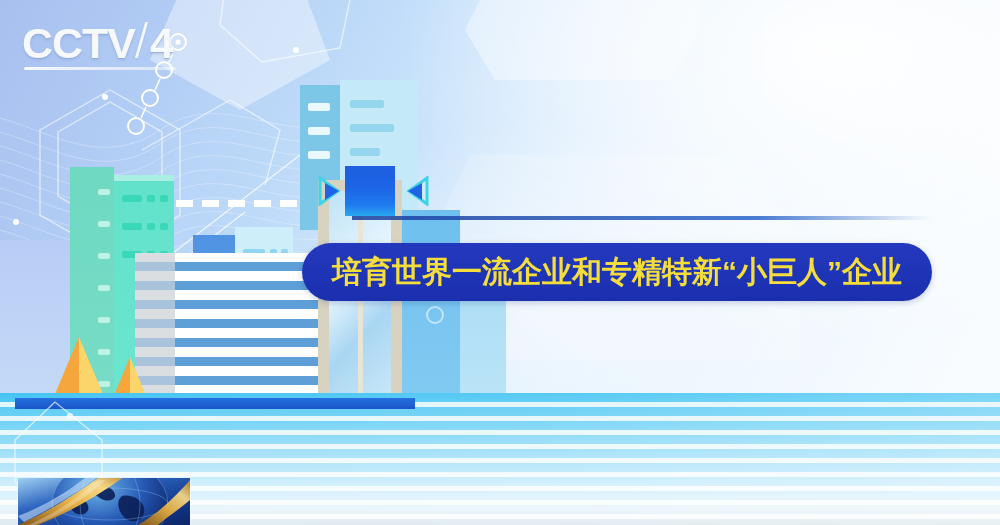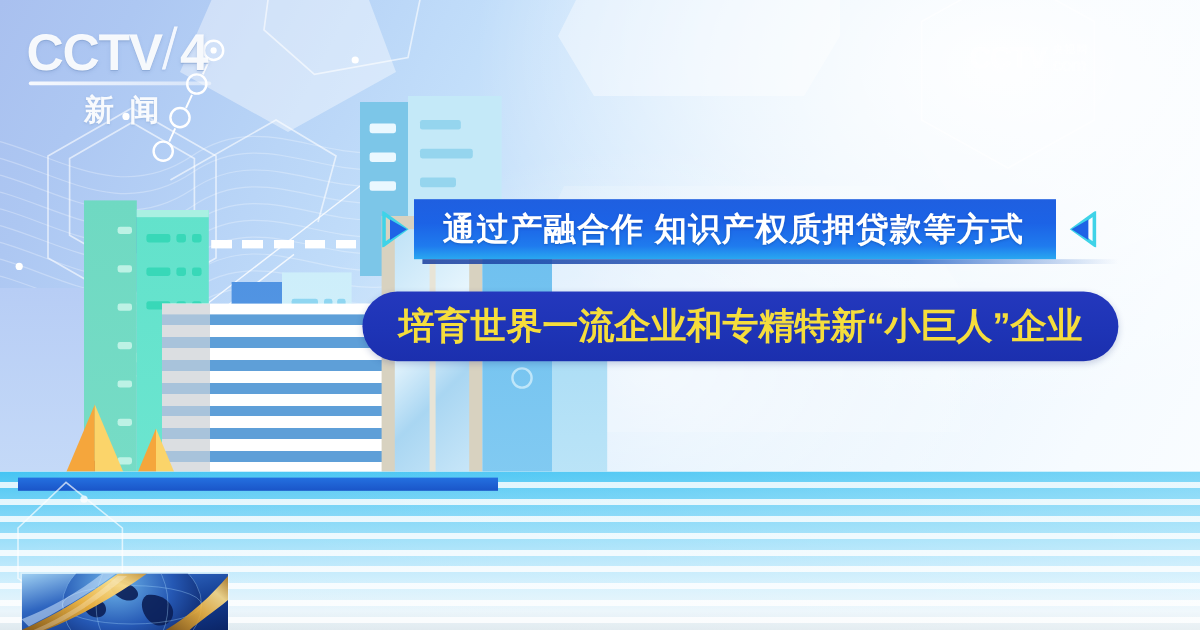--- a/index.html
+++ b/index.html
@@ -204,21 +204,20 @@
     </g>
   </svg>
 
   <div class="logo">
     <div class="logo-main">
       <span>CCTV</span>
       <span class="logo-slash"></span>
       <span>4</span>
     </div>
     <div class="logo-underline"></div>
-    <div class="logo-sub">新闻</div>
   </div>
 
   <div class="watermark">
     <span class="wm-cctv">CCTV</span>
     <span class="wm-right">
       <span class="wm-cn">央视网</span>
       <span class="wm-com">com</span>
     </span>
   </div>
 
@@ -370,21 +369,20 @@
       <path d="M10,47 C36,36 60,20 80,2 L88,2 C64,22 40,38 18,47 Z" fill="#ffffff" opacity=".25"></path>
     </svg>
   </div>
 
   <div class="banner1-wrap">
     <svg class="arrow-l" viewBox="0 0 34 30">
       <polygon points="2,2 2,28 20,15" fill="none" stroke="#3fd3e8" stroke-width="3"></polygon>
       <polygon points="7,7 7,24 21,15" fill="#1f63e6"></polygon>
     </svg>
     <div class="banner1">
-      <span class="banner1-text">通过产融合作 知识产权质押贷款等方式</span>
       <svg class="arrow-r" style="right:-34px;" viewBox="0 0 34 30">
         <polygon points="32,2 32,28 14,15" fill="none" stroke="#3fd3e8" stroke-width="3"></polygon>
         <polygon points="27,7 27,24 13,15" fill="#1f63e6"></polygon>
       </svg>
     </div>
     <div class="banner1-shadow"></div>
   </div>
 
   <div class="banner2">
     <span class="banner2-text">培育世界一流企业和专精特新“小巨人”企业</span>

